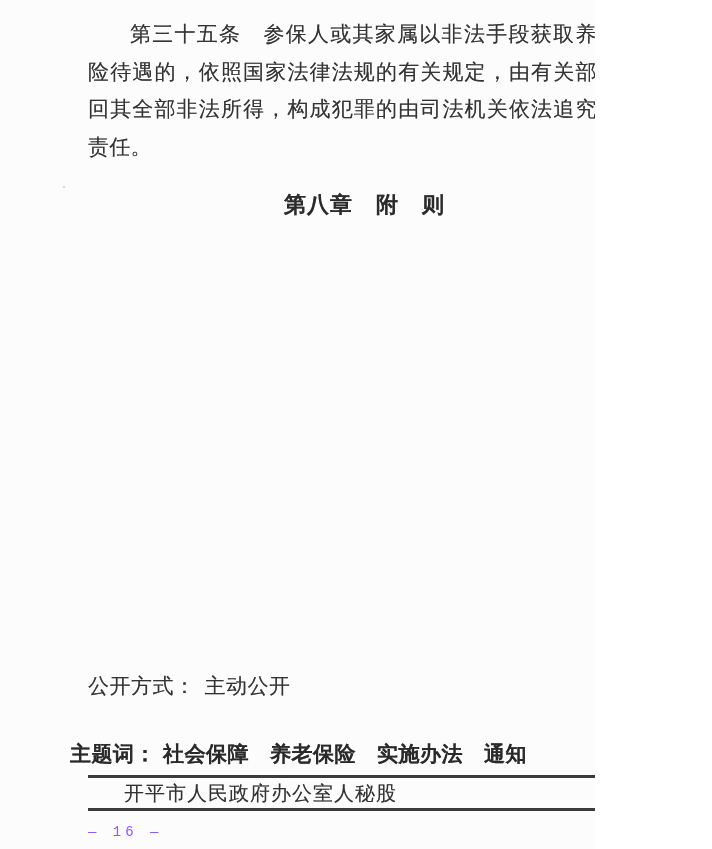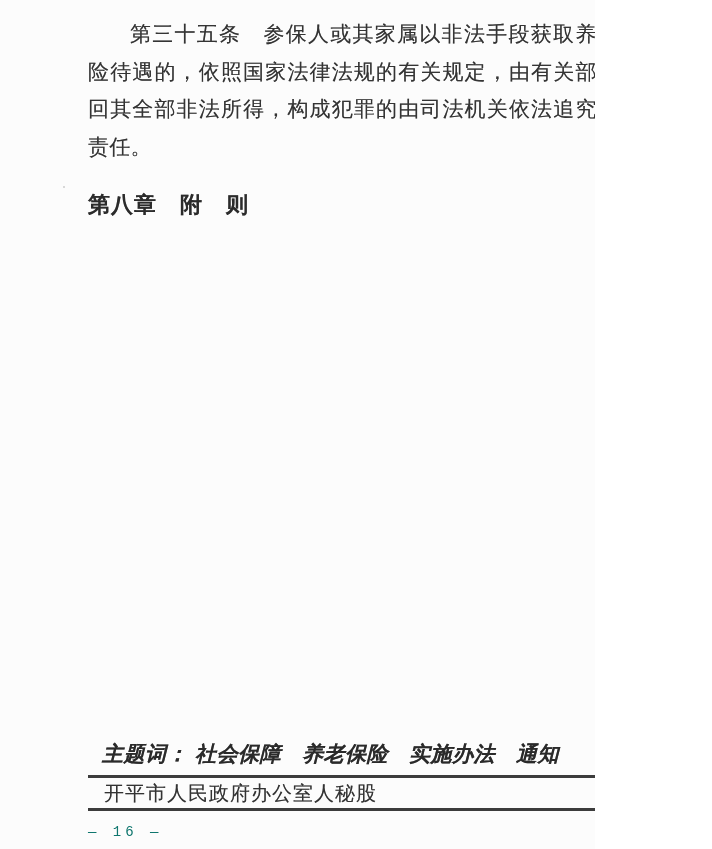--- a/index.html
+++ b/index.html
@@ -25,82 +25,82 @@
     text-align: justify;
     text-indent: 42px;
     letter-spacing: 0.3px;
     text-shadow: 0 0 0.5px rgba(70,70,70,0.55);
   }
   .chapter {
     margin: 20px 0 0 0;
     font-size: 22px;
     line-height: 37.5px;
     font-weight: bold;
+    text-align: center;
     color: #2b2b2b;
     letter-spacing: 1px;
     text-shadow: 0 0 0.5px rgba(50,50,50,0.6);
   }
   .para-37 { margin-top: 22px; }
   .disclosure {
     position: absolute;
     left: 88px;
     top: 668px;
     font-size: 21px;
     line-height: 37.5px;
     letter-spacing: 0.5px;
     text-shadow: 0 0 0.5px rgba(70,70,70,0.5);
   }
   .disclosure .value { margin-left: 9px; }
   .keywords {
     position: absolute;
-    left: 102px;
+    left: 70px;
     top: 736px;
     width: 553px;
     font-size: 21px;
     line-height: 37.5px;
     font-weight: bold;
     color: #2a2a2a;
     letter-spacing: 0.5px;
     text-shadow: 0 0 0.5px rgba(40,40,40,0.6);
-    font-style: italic;
   }
   .keywords .kw-label { margin-right: 7px; }
   .keywords .kw { margin-right: 21px; }
   .rule {
     position: absolute;
     left: 88px;
     width: 553px;
     background: #3c3c3c;
   }
   .rule-top { top: 775px; height: 2.5px; }
   .rule-bottom { top: 808px; height: 2.5px; }
   .colophon {
     position: absolute;
-    left: 72px;
+    left: 92px;
     top: 779px;
     width: 553px;
     box-sizing: border-box;
     padding-left: 32px;
     padding-right: 5px;
     display: flex;
     justify-content: flex-start;
     font-size: 20px;
     line-height: 28px;
     letter-spacing: 1px;
     color: #333333;
     text-shadow: 0 0 0.5px rgba(70,70,70,0.5);
   }
   .page-number {
     position: absolute;
     left: 88px;
     top: 824px;
     font-size: 14px;
     line-height: 16px;
     letter-spacing: 4px;
-    color: #0f766e;
+    color: #8b5cf6;
     font-family: "Liberation Mono", "DejaVu Sans Mono", monospace;
   }
   .scan-edge { position: absolute; }
   .scan-edge-1 { left: 701px; top: 0; width: 1.5px; height: 512px; background: #dadada; }
   .scan-edge-2 { left: 706px; top: 512px; width: 1.5px; height: 337px; background: #d4d4d4; }
   .speck { position: absolute; border-radius: 1px; }
   .speck-1 { left: 676px; top: 57px;  width: 4px; height: 2px; background: #bdbdbd; }
   .speck-2 { left: 678px; top: 100px; width: 4px; height: 2px; background: #c6c6c6; }
   .speck-3 { left: 691px; top: 256px; width: 6px; height: 3px; background: #b8b8b8; }
   .speck-4 { left: 693px; top: 268px; width: 5px; height: 2px; background: #c2c2c2; }
@@ -109,20 +109,23 @@
 </head>
 <body>
 
 <div class="page">
 
   <div class="content">
     <p class="para">第三十五条　参保人或其家属以非法手段获取养老保险待遇的，依照国家法律法规的有关规定，由有关部门追回其全部非法所得，构成犯罪的由司法机关依法追究刑事责任。</p>
     <h2 class="chapter">第八章　附　则</h2>
   </div>
 
+  <div class="disclosure">
+    <span class="label">公开方式：</span><span class="value">主动公开</span>
+  </div>
 
   <div class="keywords">
     <span class="kw-label">主题词：</span><span class="kw">社会保障</span><span class="kw">养老保险</span><span class="kw">实施办法</span><span class="kw">通知</span>
   </div>
 
   <div class="rule rule-top"></div>
 
   <div class="colophon">
     <span>开平市人民政府办公室人秘股</span>
   </div>

